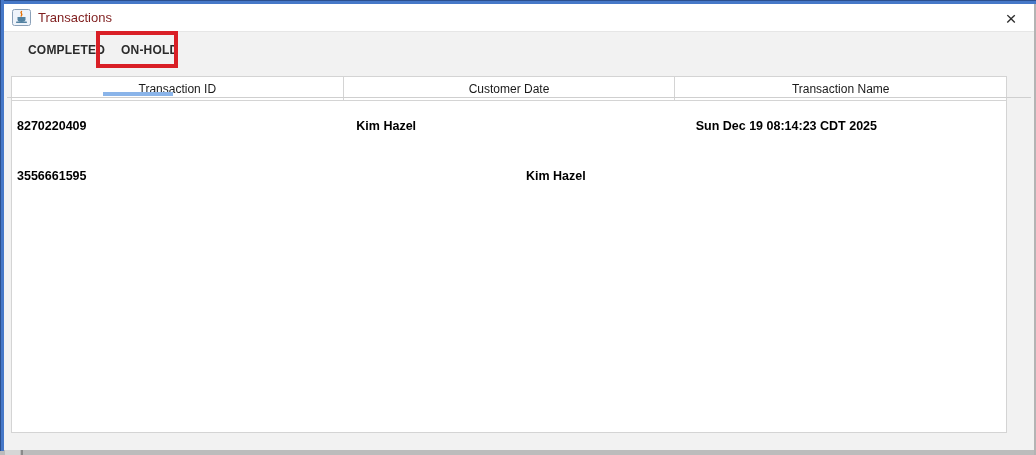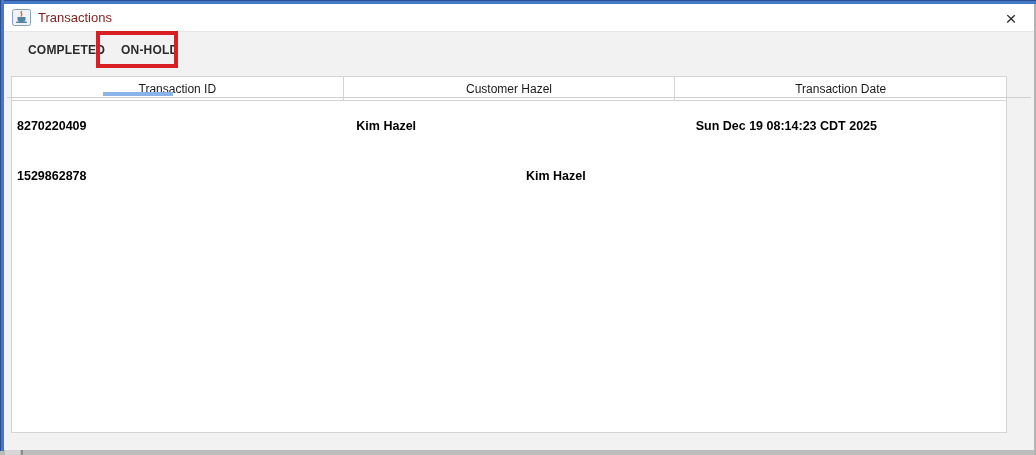--- a/index.html
+++ b/index.html
@@ -80,28 +80,28 @@
   <div class="tab tab-onhold">ON-HOLD</div>
   <div class="tab-underline"></div>
   <div class="tabs-divider"></div>
 </div>
 
 <div class="annotation-box"></div>
 
 <div class="table-wrap">
   <div class="thead">
     <div class="th">Transaction ID</div>
-    <div class="th">Customer Hazel</div>
-    <div class="th">Transaction Date</div>
+    <div class="th">Customer Date</div>
+    <div class="th">Transaction Name</div>
   </div>
   <div class="tbody">
   <div class="tr">
     <div class="td">8270220409</div>
     <div class="td">Kim Hazel</div>
     <div class="td">Sun Dec 19 08:14:23 CDT 2025</div>
   </div>
 
   <div class="tr">
-    <div class="td">1529862878</div>
+    <div class="td">3556661595</div>
     <div class="td">Kim Hazel</div>
   </div>
 </div>
 </div>
 
 </body></html>

